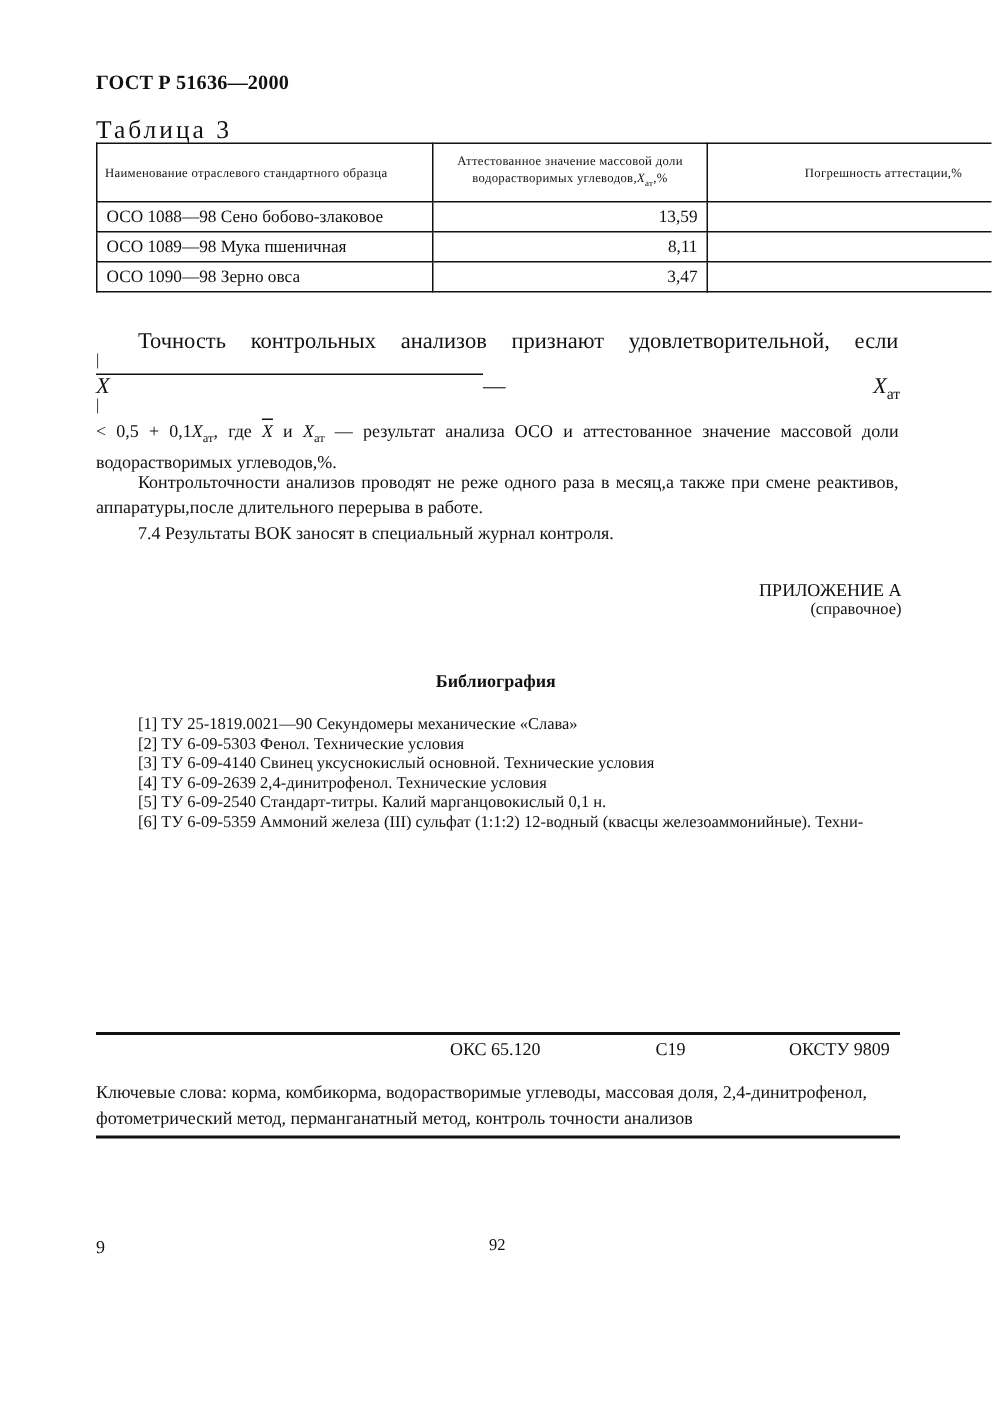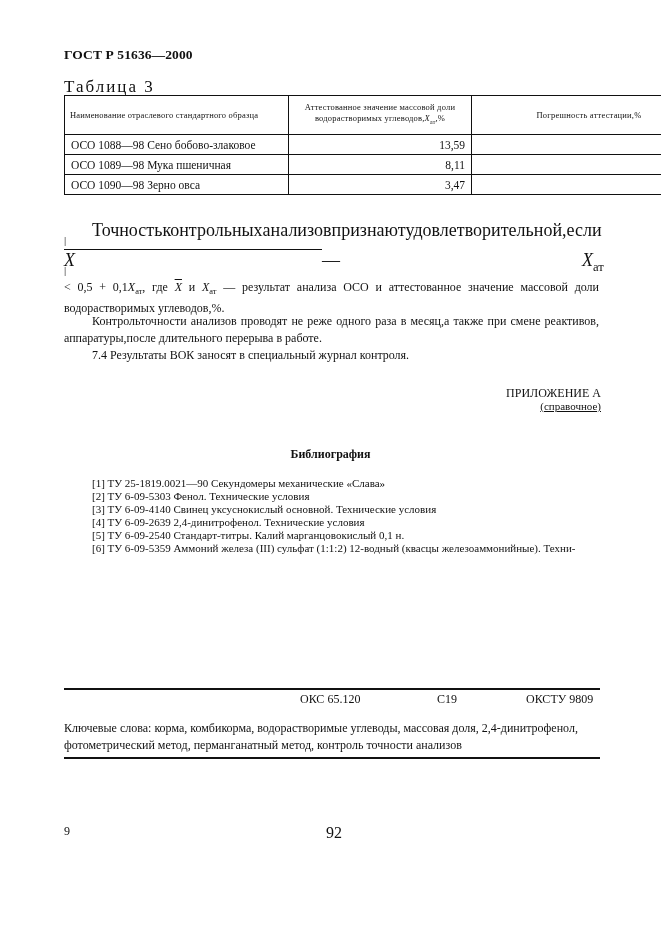--- a/index.html
+++ b/index.html
@@ -21,42 +21,42 @@
   table.t3 th { height: 38px; font-size: 8.5px; letter-spacing: 0.2px; line-height: 11px; }
   table.t3 th.c1 { text-align: left; width: 212px; padding-left: 5px; }
   table.t3 th.c2 { text-align: center; width: 170px; }
   table.t3 th.c3 { text-align: center; }
   table.t3 td { height: 19px; }
   table.t3 td.c1 { text-align: left; }
   table.t3 td.c2, table.t3 td.c3 { text-align: right; }
   sub { font-size: 0.7em; }
   .ix { font-style: italic; }
 
-  .p-line { font-size: 18px; }
+  .p-line { font-size: 15px; }
   .justify-row { left: 64px; width: 535px; display: flex; justify-content: space-between; }
   .tick { font-size: 11px; }
   .frac-line { left: 64px; top: 249px; width: 258px; height: 1px; background: #111; }
 
   .body-text { left: 64px; width: 535px; font-size: 12px; line-height: 17px; text-align: justify; }
   .indent { text-indent: 28px; }
 
   .appendix { left: 0; width: 565px; text-align: right; font-size: 12px; line-height: 13px; padding-left: 36px; }
-  .appendix .sub { font-size: 11px; text-decoration: underline; }
+  .appendix .sub { font-size: 11px; }
   .biblio-title { left: 0; width: 661px; text-align: center; top: 447px; font-weight: bold; font-size: 12px; }
 
   .biblio { left: 64px; top: 477px; width: 540px; font-size: 11px; line-height: 13px; }
   .biblio .item { padding-left: 28px; }
   .biblio .cont { padding-left: 0; }
 
   .rule { left: 64px; width: 536px; height: 1.5px; background: #111; }
   .class-row { top: 692px; font-size: 12px; }
   .keywords { left: 64px; top: 720px; width: 536px; font-size: 12px; line-height: 17px; }
 
   .page-left { left: 64px; top: 824px; font-size: 12px; }
-  .page-center { left: 326px; top: 824px; font-size: 16px; }
+  .page-center { left: 326px; top: 824px; font-size: 11px; }
 </style>
 </head>
 <body>
 
 <div class="abs doc-header">ГОСТ Р 51636—2000</div>
 <div class="abs table-caption">Таблица 3</div>
 
 <table class="t3">
   <tbody>
       <tr>

